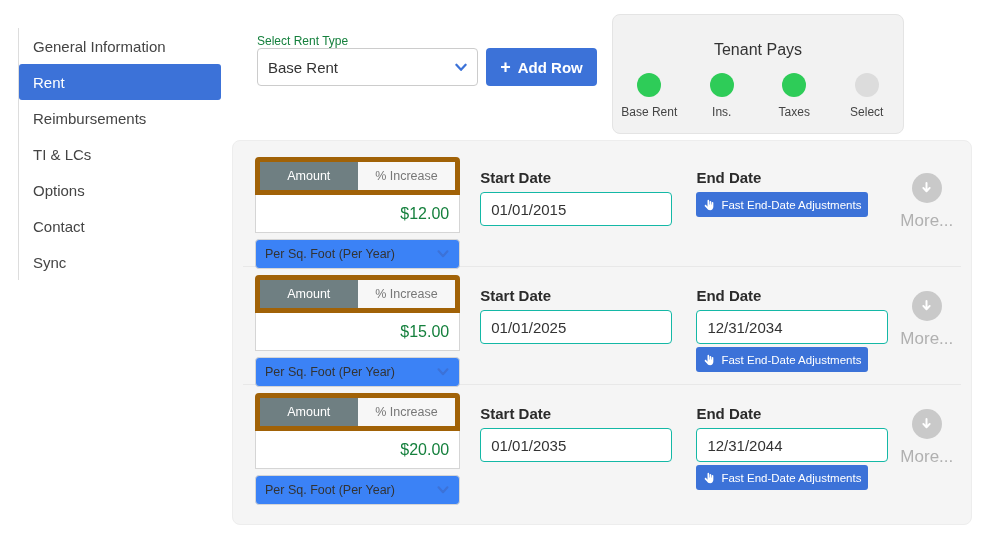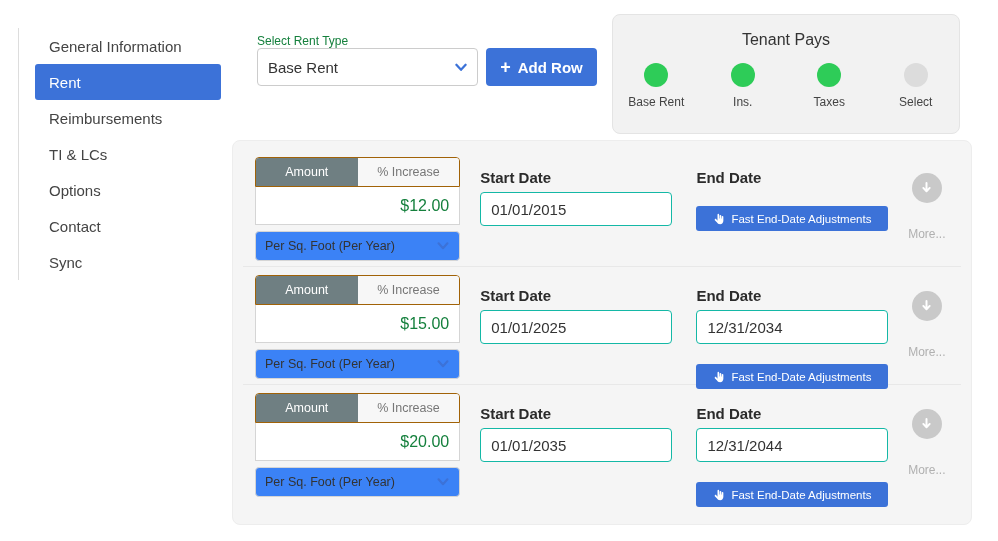--- a/index.html
+++ b/index.html
@@ -10,21 +10,21 @@
     font-family: "Liberation Sans", sans-serif;
     overflow: hidden;
   }
   .page { position: relative; width: 998px; height: 541px; }
 
   
   .sidebar {
     position: absolute; left: 18px; top: 28px;
     width: 203px; height: 252px;
     border-left: 1px solid #dddddd;
-    padding-left: 16px;
+    padding-left: 0;
   }
   .nav-item {
     height: 36px;
     display: flex; align-items: center;
     padding-left: 14px;
     font-size: 15px;
     color: #444444;
     cursor: pointer;
     border-radius: 3px;
   }
@@ -64,25 +64,25 @@
     cursor: pointer;
     font-family: "Liberation Sans", sans-serif;
   }
   .plus-ico {
     font-size: 18px; font-weight: 700; line-height: 1;
   }
 
   
   .tenant-pays {
     position: absolute; left: 612px; top: 14px;
-    width: 348px; height: 120px;
+    width: 292px; height: 120px;
     background: #f2f2f2;
     border: 1px solid #e4e4e4;
     border-radius: 8px;
-    padding-top: 16px;
+    padding-top: 26px;
   }
   .tp-title {
     text-align: center; font-size: 16px; color: #333333;
   }
   .tp-items {
     display: flex; justify-content: space-around;
     margin-top: 14px;
   }
   .tp-item { text-align: center; width: 62px; cursor: pointer; }
   .tp-dot {
@@ -106,21 +106,21 @@
     border-bottom: 1px solid #e8e8e8;
     display: flex;
     padding-top: 8px;
   }
   .rent-row:last-child { border-bottom: none; }
 
   
   .col-amount { width: 228px; margin-left: 12px; }
   .toggle-group {
     display: flex; width: 100%;
-    border: 1px solid #a16207;
+    border: 5px solid #a16207;
     border-radius: 4px 4px 0 0;
     overflow: hidden;
   }
   .tg-btn {
     flex: 1; height: 28px;
     display: flex; align-items: center; justify-content: center;
     font-size: 12.5px; cursor: pointer;
   }
   .tg-btn.on { background: #6f7f82; color: #ffffff; }
   .tg-btn.off { background: #f7f7f7; color: #777777; }
@@ -151,42 +151,42 @@
   }
   .date-input {
     width: 192px; height: 34px;
     border: 1px solid #14b8a6; border-radius: 4px;
     background: #ffffff;
     display: flex; align-items: center;
     padding-left: 10px;
     font-size: 15px; color: #333333;
   }
   .btn-fast {
-    width: 192px; height: 25px; margin-top: 20px;
+    width: 172px; height: 25px; margin-top: 3px;
     background: #3c72d8; border: none; border-radius: 3px;
     color: #ffffff; font-size: 11.5px;
     display: flex; align-items: center; justify-content: center; gap: 6px;
     cursor: pointer;
     font-family: "Liberation Sans", sans-serif;
   }
   .hand-ico { display: flex; align-items: center; }
 
   
   .col-more {
     width: 76px; padding-top: 16px;
     display: flex; flex-direction: column; align-items: center;
     cursor: pointer;
   }
   .more-circle {
     width: 30px; height: 30px; border-radius: 50%;
     background: #c9c9c9;
     display: flex; align-items: center; justify-content: center;
   }
   .more-label {
-    margin-top: 24px; font-size: 12px; color: #b0b0b0;
+    margin-top: 8px; font-size: 17px; color: #b0b0b0;
   }
 </style>
 </head>
 <body>
 
 <div class="page">
 
   <nav class="sidebar">
     <div class="nav-item">
       <span>General Information</span>

